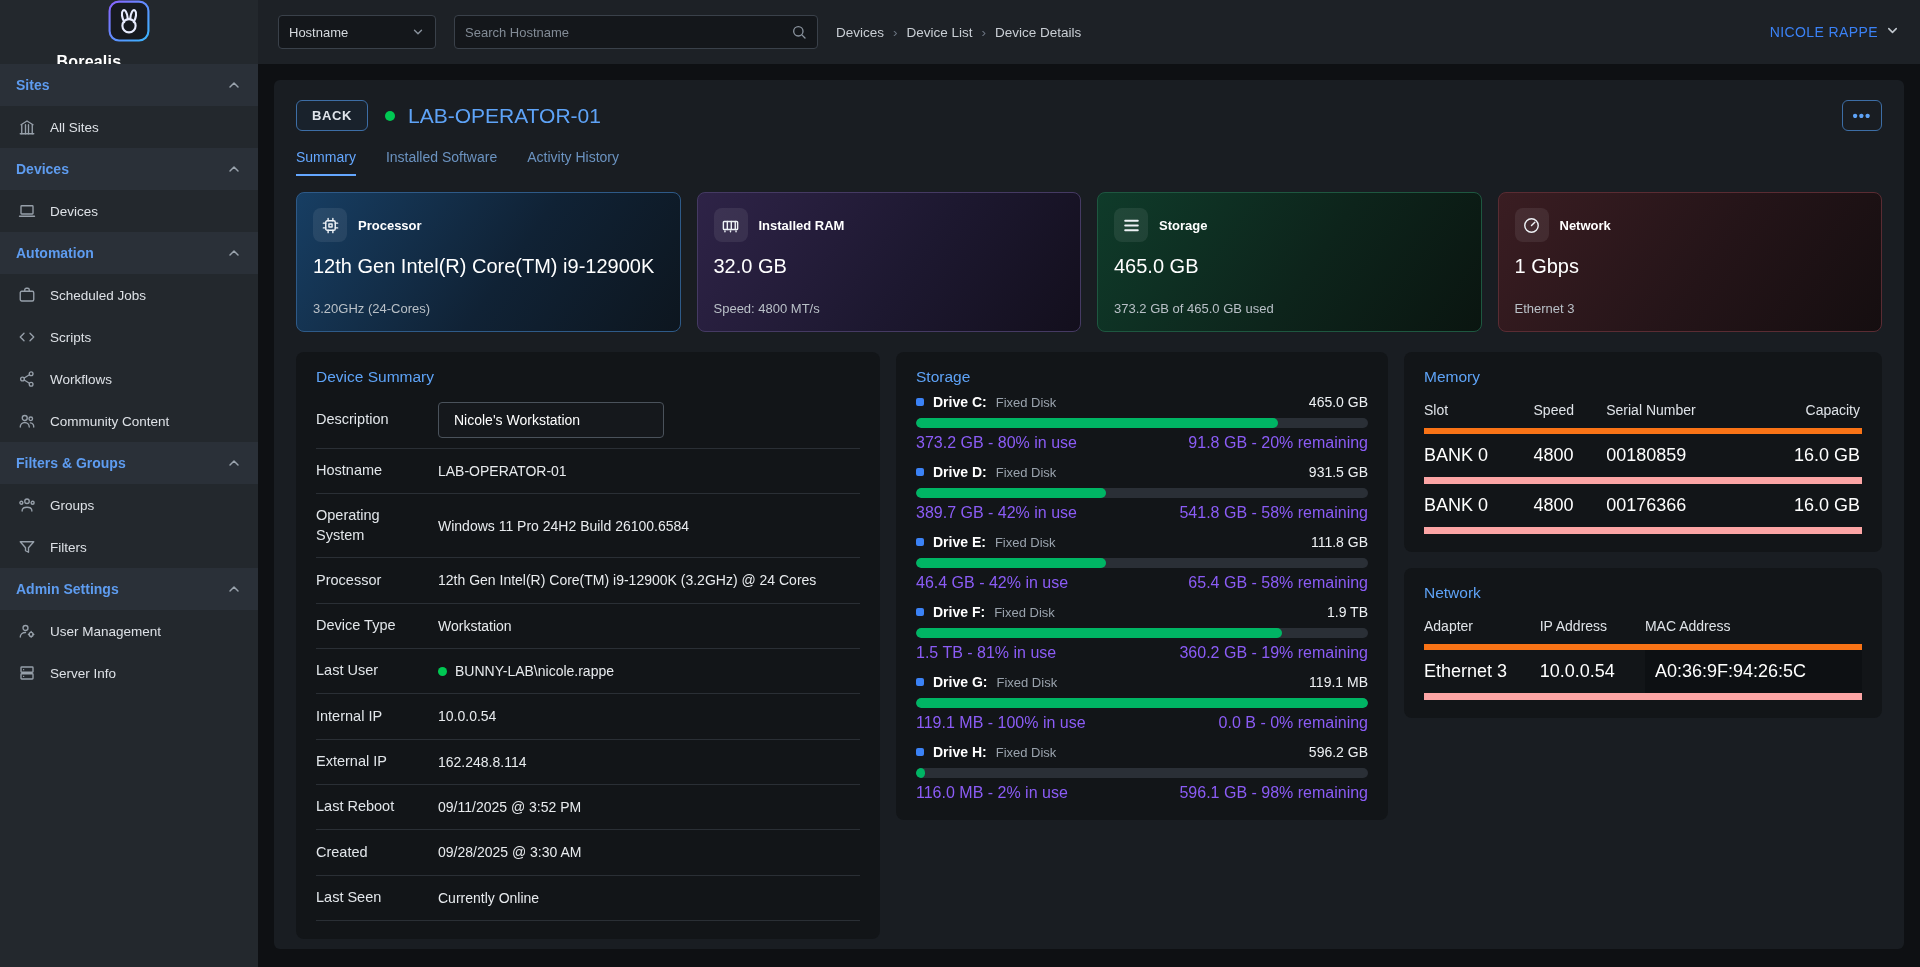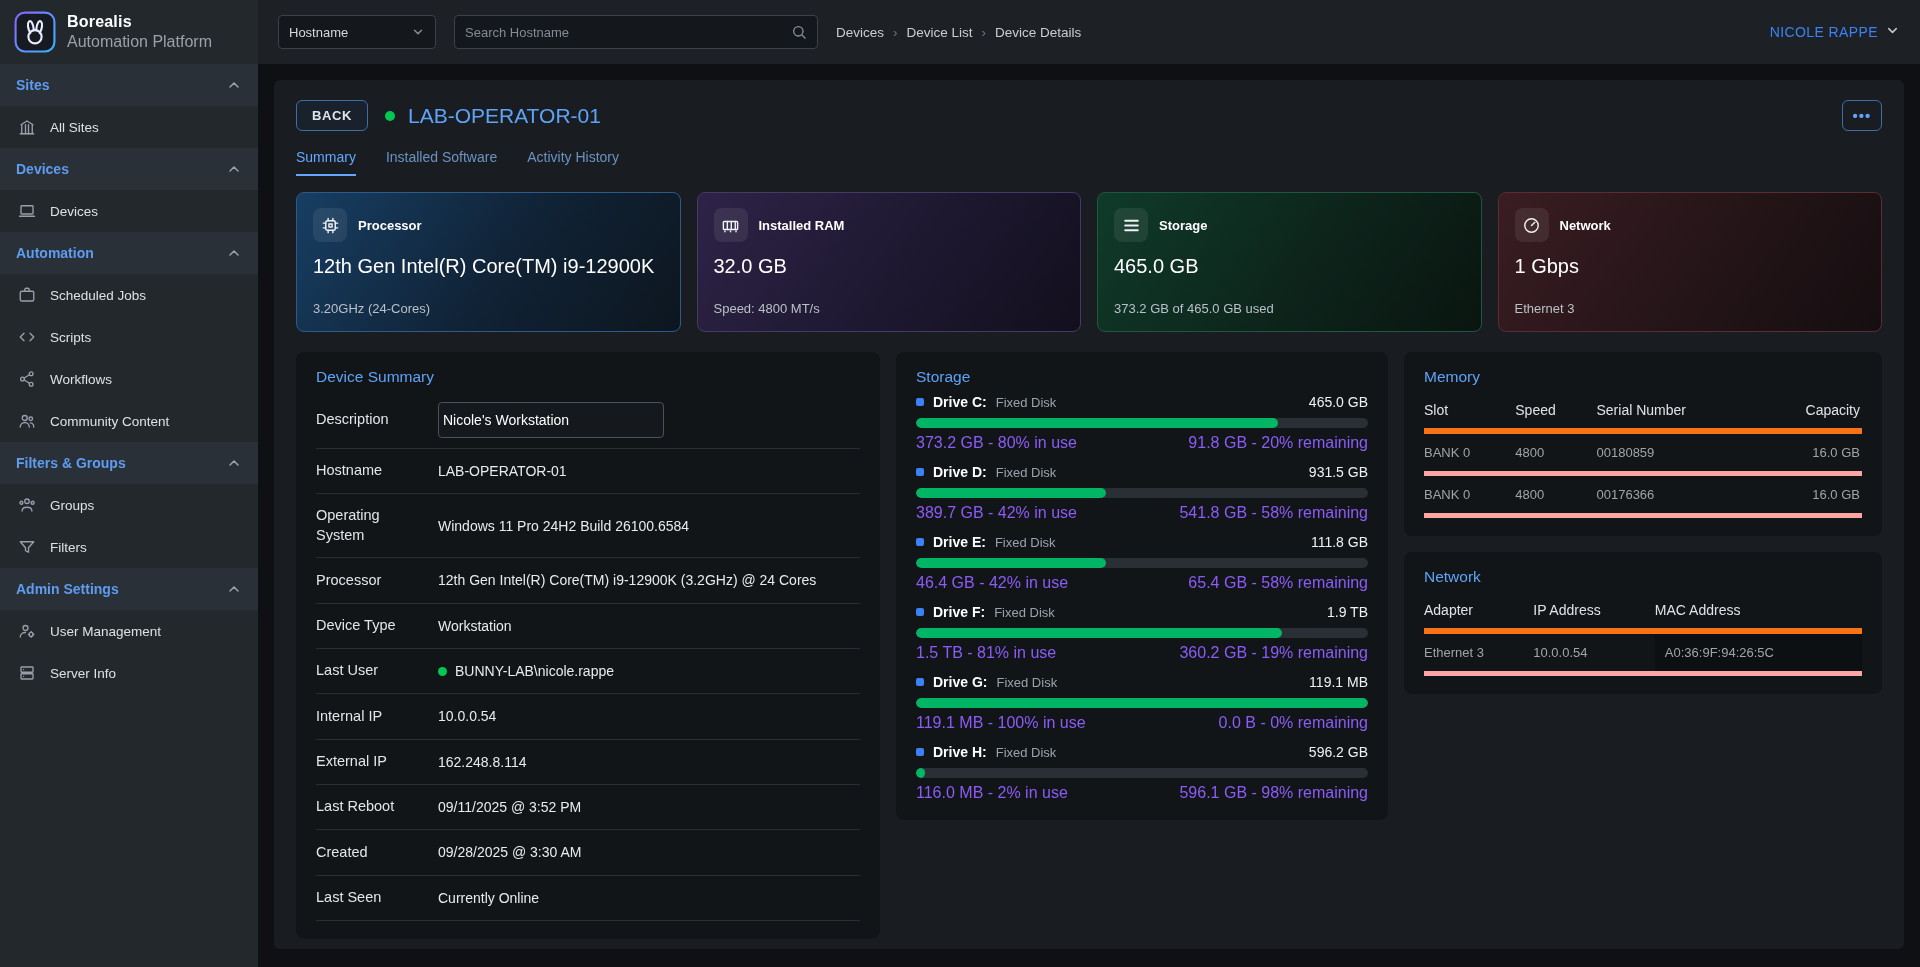--- a/index.html
+++ b/index.html
@@ -5,21 +5,21 @@
   * { margin:0; padding:0; box-sizing:border-box; }
   html,body { width:1920px; height:967px; }
   body {
     font-family:"Liberation Sans", sans-serif;
     background:#0e1013; color:#e4e7ea; overflow:hidden; font-size:14px;
   }
   .app { display:flex; width:100%; height:100%; }
 
   
   .sidebar { width:258px; flex-shrink:0; background:#23282d; display:flex; flex-direction:column; }
-  .logo-row { height:64px; display:flex; align-items:center; gap:11px; padding:0 14px; }
+  .logo-row { height:64px; display:flex; align-items:center; gap:11px; padding:0 14px;flex-direction:column; }
   .logo-row svg { width:42px; height:42px; display:block; }
   .brand-name { font-size:16px; font-weight:bold; color:#fff; letter-spacing:.2px; }
   .brand-sub { font-size:16px; color:#99a1ab; margin-top:2px; }
   .side-section { height:42px; display:flex; align-items:center; justify-content:space-between;
     padding:0 16px; background:#2a3038; color:#5e9cf0; font-weight:bold; font-size:14px; cursor:pointer; }
   .side-chevron svg { width:16px; height:16px; color:#9aa3ad; display:block; }
   .side-item { height:42px; display:flex; align-items:center; gap:14px; padding:0 16px 0 18px;
     color:#dde1e6; font-size:13.5px; cursor:pointer; }
   .side-icon { display:flex; }
   .side-icon svg { width:18px; height:18px; color:#97a0aa; }
@@ -80,39 +80,39 @@
   .panel-summary { width:584px; }
   .panel-storage { width:492px; }
   .right-col { flex:1; display:flex; flex-direction:column; gap:16px; min-width:0; }
 
   
   .sum-row { display:flex; align-items:center; padding:12px 0; border-bottom:1px solid #2a2f35; }
   .sum-label { width:122px; flex-shrink:0; font-size:14.5px; color:#e2e6ea; padding-right:10px; line-height:1.35; }
   .sum-value { flex:1; font-size:14px; color:#e8ebee; line-height:1.45; display:flex; align-items:center; flex-wrap:wrap; }
   .desc-row { padding:10px 0; }
   .desc-input { width:226px; background:#15181c; border:1px solid #4a525b; border-radius:4px;
-    color:#fff; font-size:14px; padding:9px 4px; outline:none; font-family:inherit; }
+    color:#fff; font-size:14px; padding:9px 15px; outline:none; font-family:inherit; }
   .dot { width:9px; height:9px; border-radius:50%; background:#00c853; margin-right:8px; flex-shrink:0; }
 
   
   .drive { margin-top:12px; }
   .drive:first-of-type { margin-top:8px; }
   .drive-head { display:flex; align-items:center; gap:9px; }
   .drive-bullet { width:8px; height:8px; background:#3b82f6; border-radius:2px; flex-shrink:0; }
   .drive-name { font-size:14px; font-weight:bold; color:#fff; }
   .drive-type { font-size:13px; color:#9aa3ad; }
   .drive-size { margin-left:auto; font-size:14px; color:#eef1f4; }
   .drive-bar { margin-top:8px; height:10px; background:#2a2f36; border-radius:5px; overflow:hidden; }
   .drive-fill { height:100%; border-radius:5px; }
   .drive-stats { margin-top:6px; display:flex; justify-content:space-between; font-size:16px; color:#8b5cf6; }
 
   
   table { width:100%; border-collapse:collapse; margin-top:4px; }
   th { text-align:left; font-size:14px; font-weight:500; color:#dfe3e8; padding:10px 6px 10px 0; border-bottom:6px solid #f97316; }
-  td { font-size:13px; color:#a3a3a3; padding:11px 6px 11px 0; border-bottom:5px solid #fca5a5; }
+  td { font-size:18px; color:#ffffff; padding:11px 6px 11px 0; border-bottom:7px solid #fca5a5; }
   .col-right { text-align:right; padding-right:2px; }
   .mac-cell { background:#0d1013; padding-left:10px; }
 </style>
 </head>
 <body>
 
 <div class="app">
 
   <aside class="sidebar">
     <div class="logo-row">

